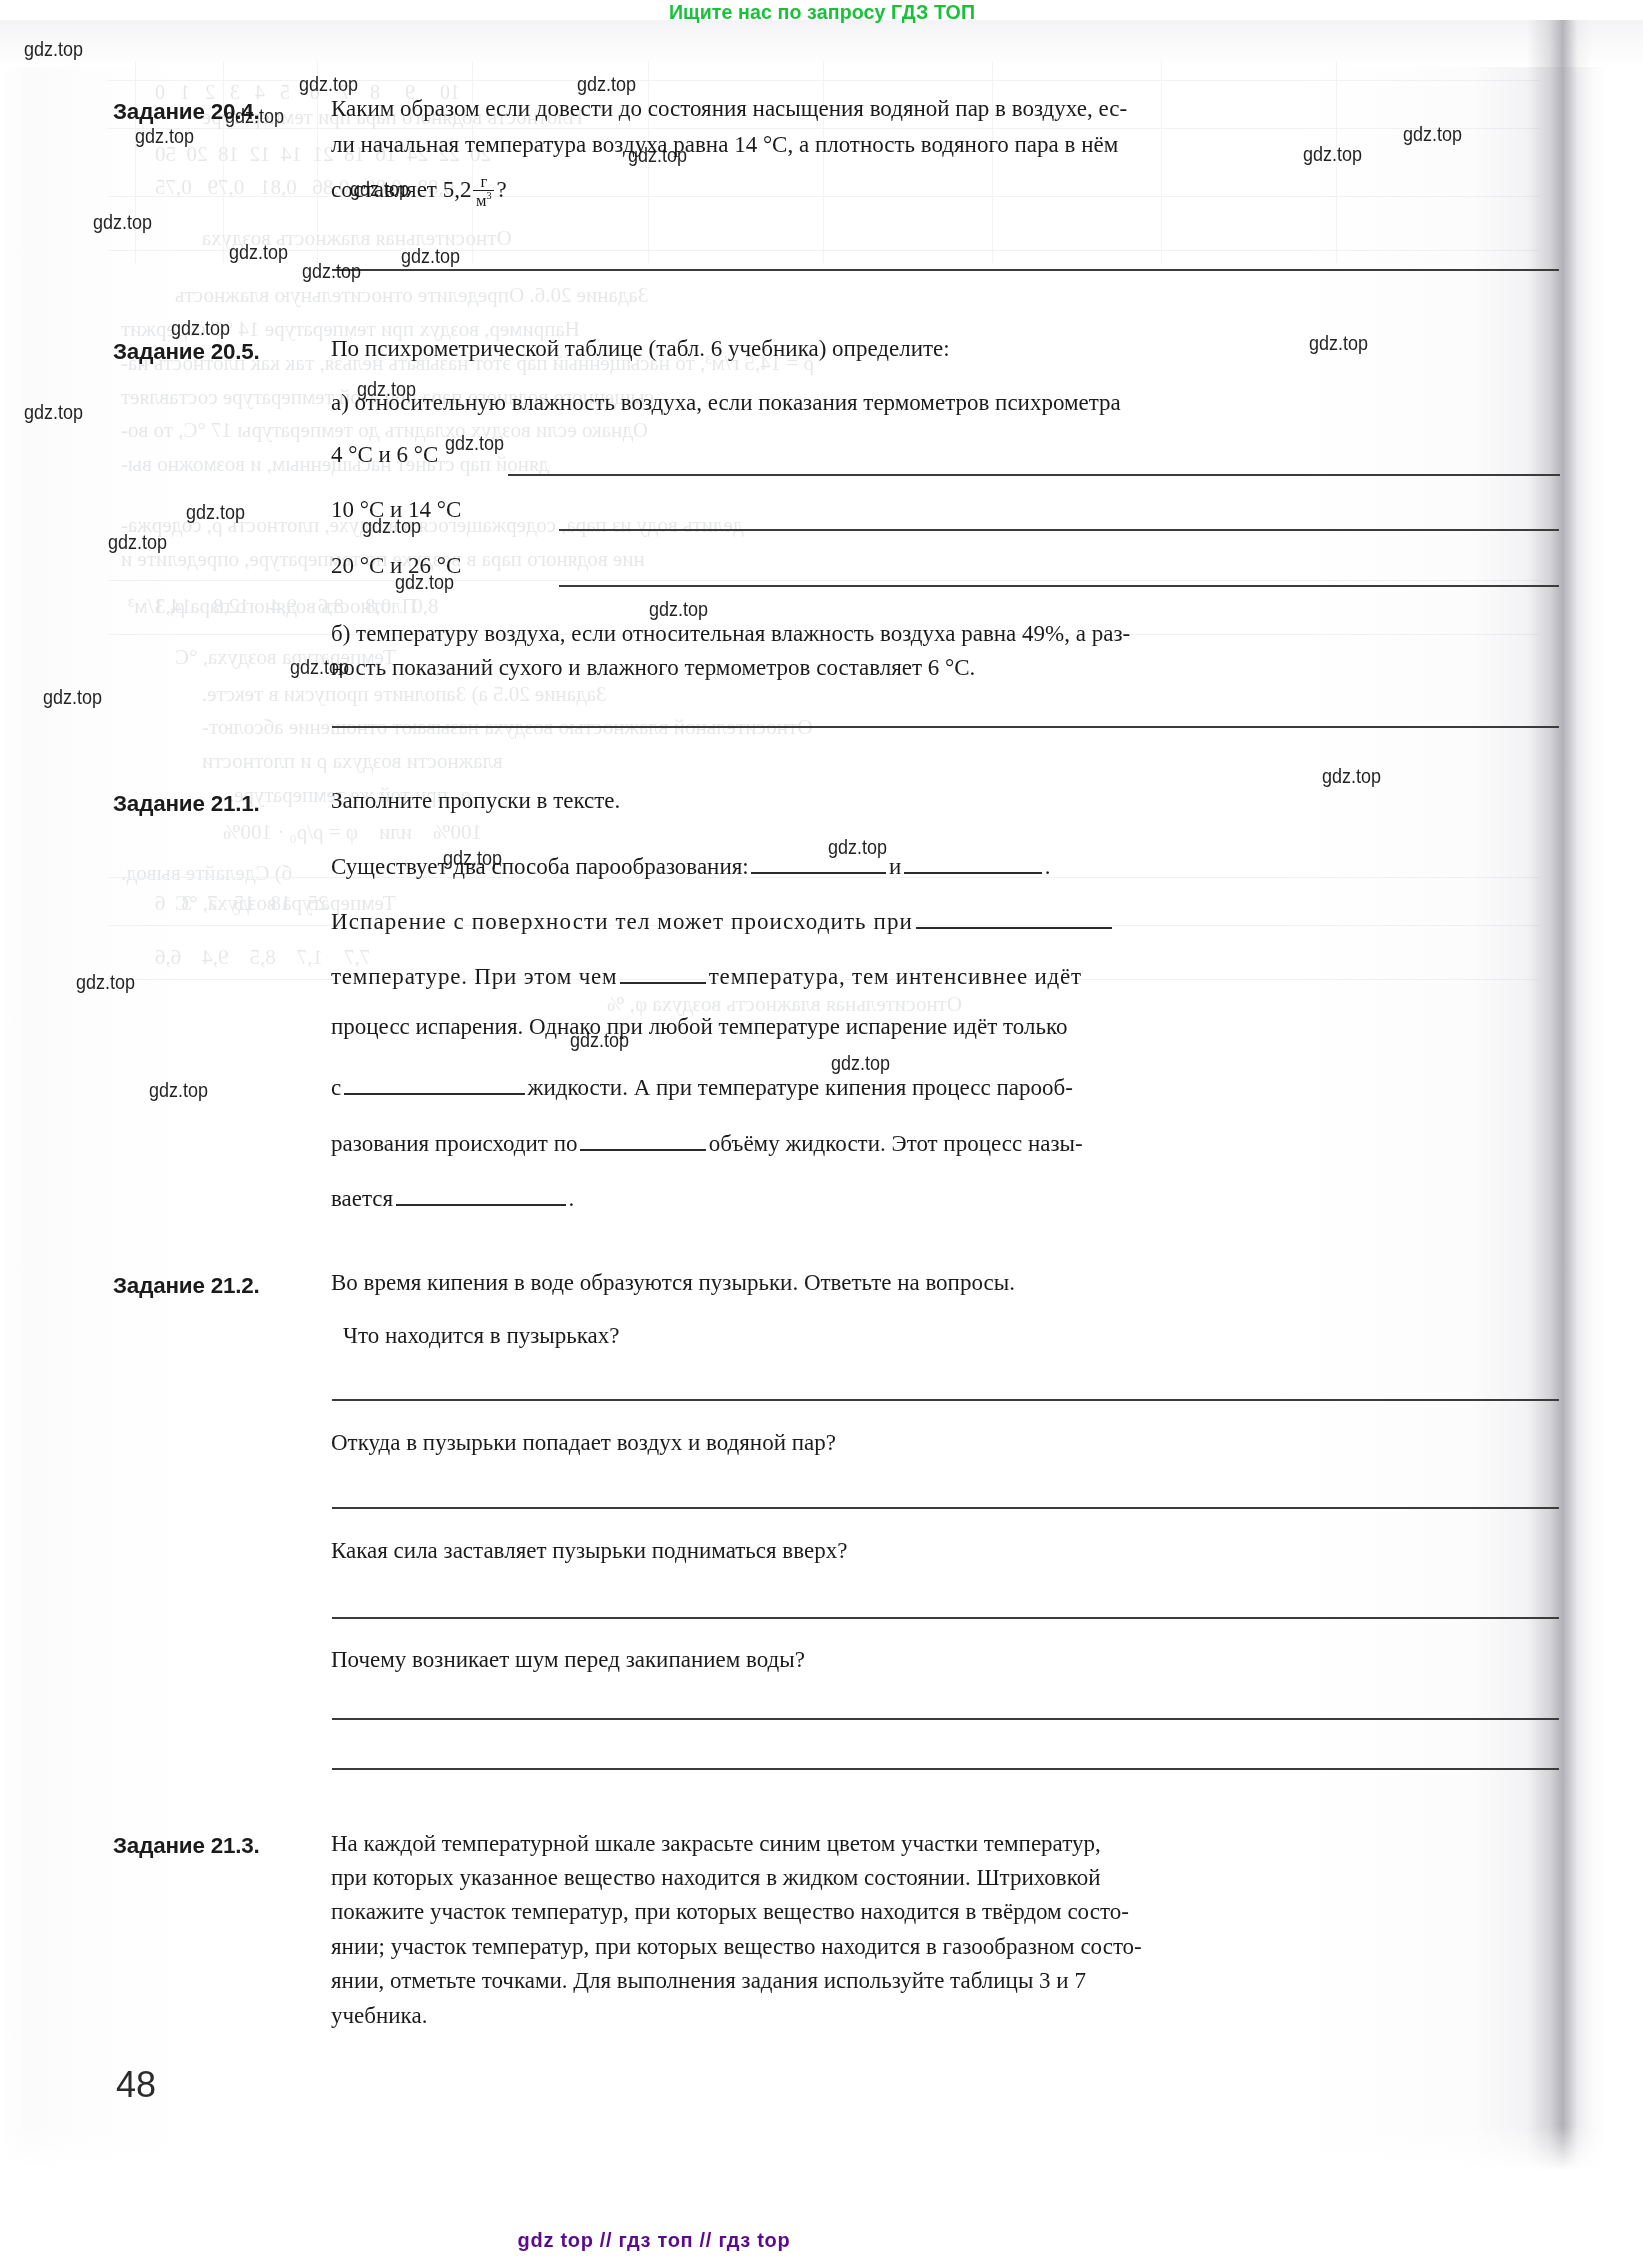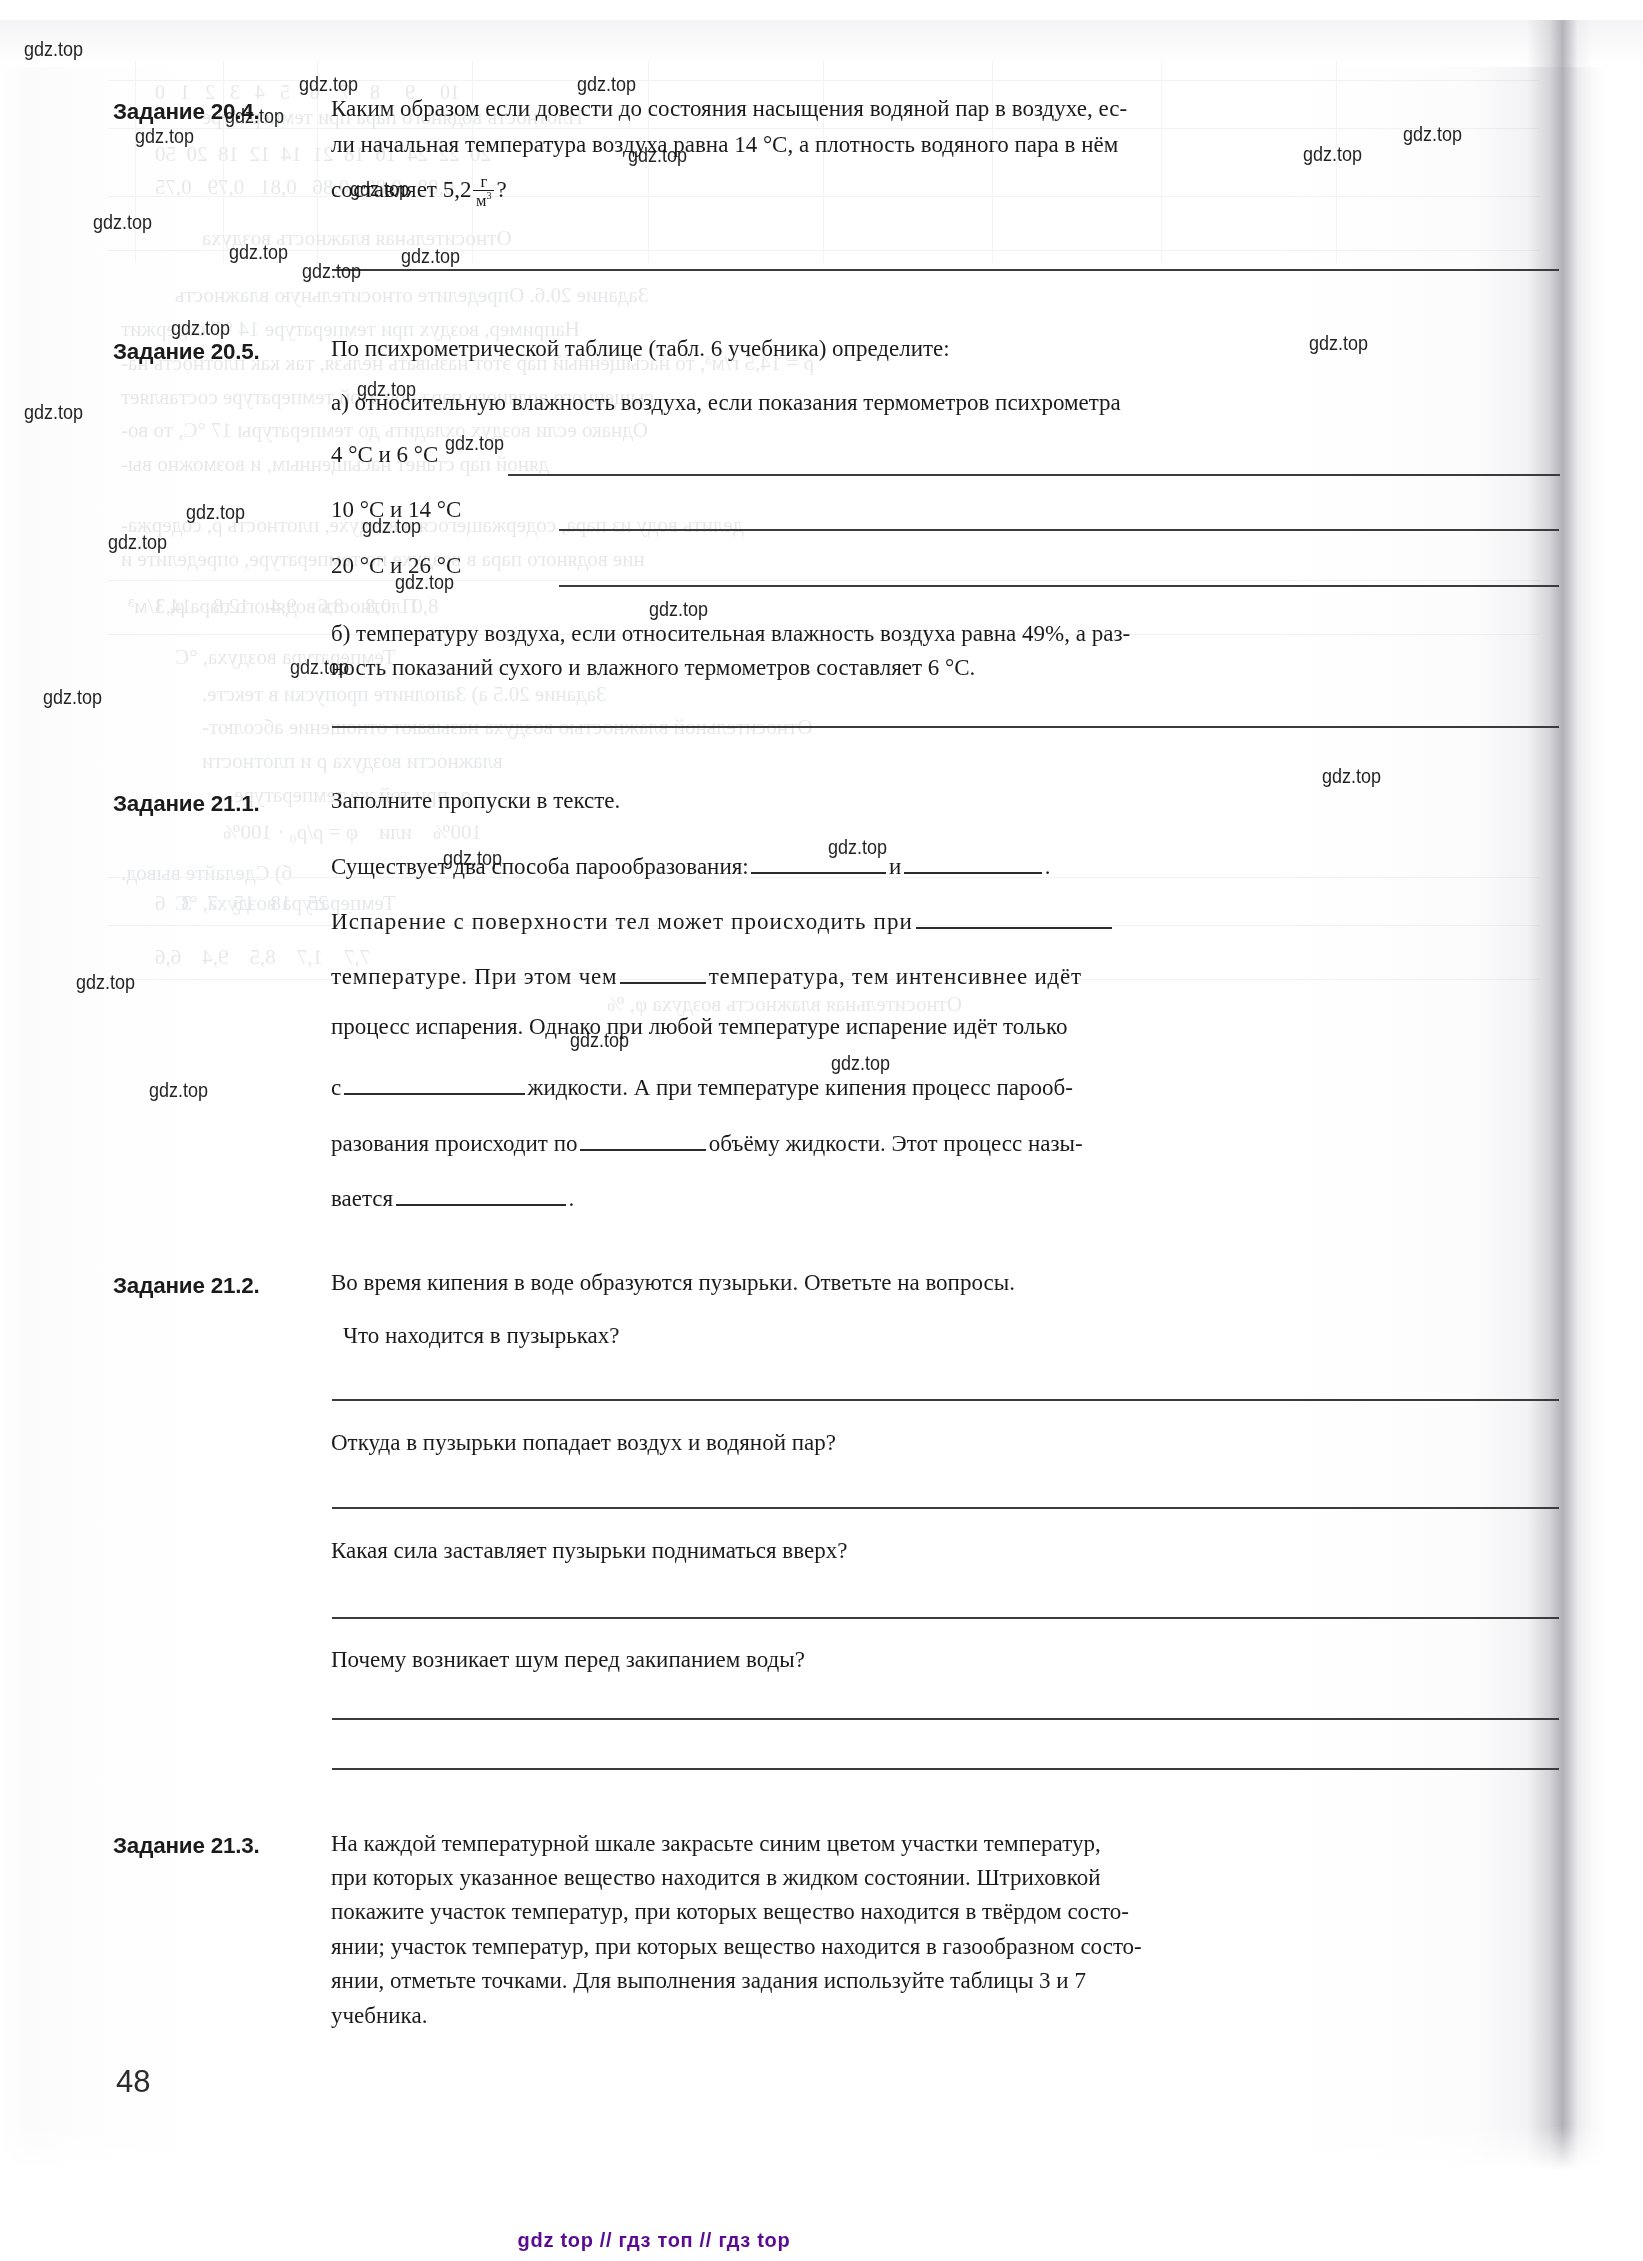--- a/index.html
+++ b/index.html
@@ -164,21 +164,21 @@
     position: relative;
     top: -1.3px;
   }
   .frac .num { display:block; padding: 0 2.7px; }
   .frac .den { display:block; padding: 0 2.7px; border-top: 1.3px solid #1b1b1b; }
 
   .page-number {
     position: absolute;
     left: 116px; top: 2064px;
     font-family: "Liberation Sans", sans-serif;
-    font-size: 31px;
+    font-size: 36px;
     font-weight: 400;
     color: #2b2b2b;
   }
 </style>
 </head>
 <body>
 
 <div id="page">
 
   <div class="scan-sheet"></div>
@@ -225,20 +225,21 @@
     <div class="ghost-line" style="left:121px; top:861px; font-size:21px;">б) Сделайте вывод.</div>
     <div class="ghost-rule" style="left:108px; top:877px; width:1431px;"></div>
     <div class="ghost-line" style="left:175px; top:891px; font-size:21px;">Температура воздуха,  °C</div>
     <div class="ghost-line" style="left:155px; top:891px; font-size:21px;">25&nbsp;&nbsp;&nbsp;18&nbsp;&nbsp;&nbsp;15&nbsp;&nbsp;&nbsp;7&nbsp;&nbsp;&nbsp;3&nbsp;&nbsp;&nbsp;6</div>
     <div class="ghost-rule" style="left:108px; top:925px; width:1431px;"></div>
     <div class="ghost-line" style="left:155px; top:945px; font-size:21px;">7,7&nbsp;&nbsp;&nbsp;&nbsp;1,7&nbsp;&nbsp;&nbsp;&nbsp;8,5&nbsp;&nbsp;&nbsp;&nbsp;9,4&nbsp;&nbsp;&nbsp;&nbsp;6,6</div>
     <div class="ghost-rule" style="left:108px; top:979px; width:1431px;"></div>
     <div class="ghost-line" style="left:607px; top:992px; font-size:21px;">Относительная влажность воздуха φ, %</div>
   </div>
 
+  <div class="site-banner">Ищите нас по запросу ГДЗ ТОП</div>
 
   <div class="task" style="top:0;">
     <div class="task-label" style="top:99px;">Задание 20.4.</div>
     <div class="subline" style="top:96px; left:331px; width:1228px; white-space:normal;">Каким образом если довести до состояния насыщения водяной пар в воздухе, ес-</div>
     <div class="subline" style="top:132px;">ли начальная температура воздуха равна 14 °C, а плотность водяного пара в нём</div>
     <div class="subline" style="top:174px;">
       <span>составляет 5,2</span><span class="frac"><span class="num">г</span><span class="den"><span>м</span><sup style="font-size:0.62em;">3</sup></span></span><span>?</span>
     </div>
     <div class="rule" style="left:332px; top:269px; width:1227px;"></div>
   </div>

